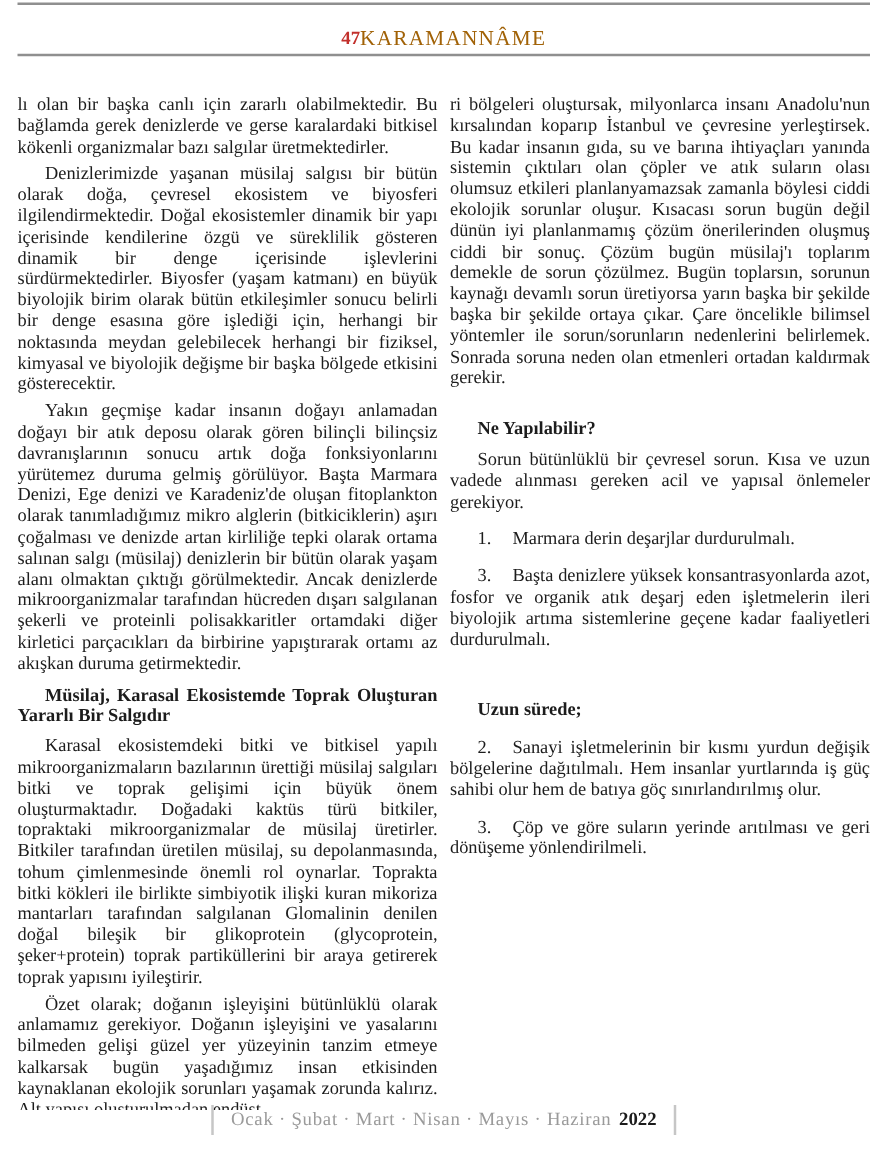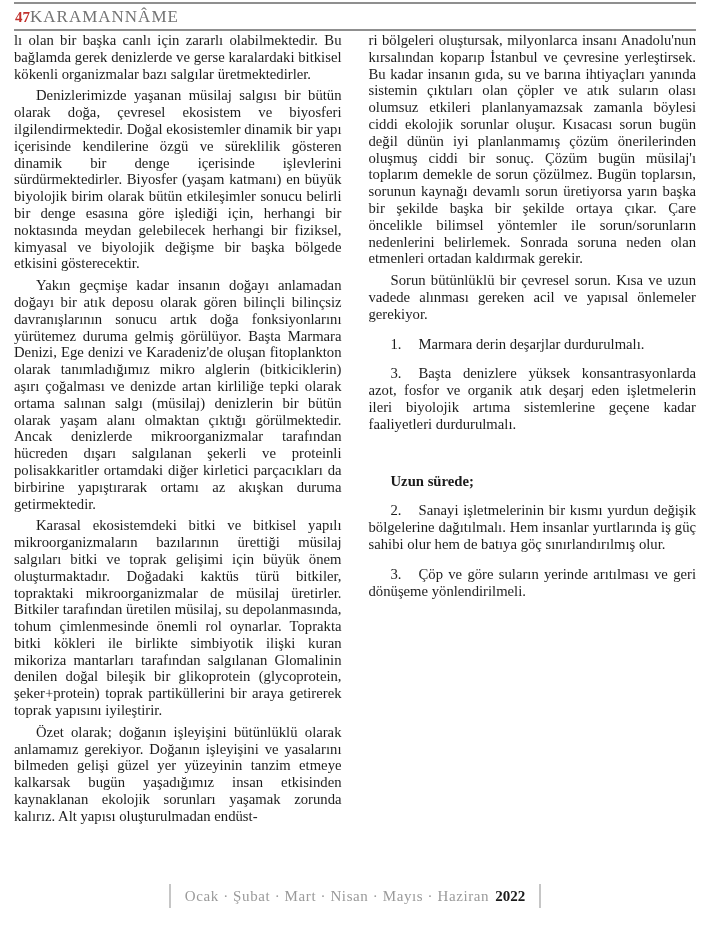--- a/index.html
+++ b/index.html
@@ -18,35 +18,35 @@
   }
   .page{
     width:710px;height:932px;
     padding:2px 14px 0 14px;
     display:flex;flex-direction:column;
   }
   
   .pagehead{
     border-top:2px solid var(--header-rule);
     border-bottom:2px solid var(--header-rule);
-    padding:4px 1px 3px 1px;
-    display:flex;justify-content:flex-start;align-items:center;
+    padding:18px 1px 3px 1px;
+    display:flex;justify-content:center;align-items:center;
   }
   .pagenum{
     color:var(--page-number);
     font-weight:bold;font-size:15px;line-height:17px;
   }
   .jtitle{
     font-size:17px;line-height:18px;letter-spacing:1px;
-    color:#737373;
+    color:#a16207;
   }
   
   .columns{
-    display:flex;gap:27px;
-    margin-top:1px;
+    display:flex;gap:10px;
+    margin-top:31px;
     flex:1 1 auto;overflow:hidden;
   }
   .col{flex:1 1 0;min-width:0;}
   .col p{
     margin:0 0 5px 0;
     font-size:14.7px;line-height:16.8px;
     text-align:justify;text-indent:22px;
   }
   .col p.cont{text-indent:0;}
   .col h3{
@@ -88,26 +88,28 @@
     <span class="pagenum">47</span>
     <span class="jtitle">KARAMANNÂME</span>
   </header>
 
   <main class="columns">
 
     <section class="col">
       <p class="cont">lı olan bir başka canlı için zararlı olabilmektedir. Bu bağlamda gerek denizlerde ve gerse karalardaki bitkisel kökenli organizmalar bazı salgılar üretmektedirler.</p>
       <p>Denizlerimizde yaşanan müsilaj salgısı bir bütün olarak doğa, çevresel ekosistem ve biyosferi ilgilendirmektedir. Doğal ekosistemler dinamik bir yapı içerisinde kendilerine özgü ve süreklilik gösteren dinamik bir denge içerisinde işlevlerini sürdürmektedirler. Biyosfer (yaşam katmanı) en büyük biyolojik birim olarak bütün etkileşimler sonucu belirli bir denge esasına göre işlediği için, herhangi bir noktasında meydan gelebilecek herhangi bir fiziksel, kimyasal ve biyolojik değişme bir başka bölgede etkisini gösterecektir.</p>
       <p>Yakın geçmişe kadar insanın doğayı anlamadan doğayı bir atık deposu olarak gören bilinçli bilinçsiz davranışlarının sonucu artık doğa fonksiyonlarını yürütemez duruma gelmiş görülüyor. Başta Marmara Denizi, Ege denizi ve Karadeniz'de oluşan fitoplankton olarak tanımladığımız mikro alglerin (bitkiciklerin) aşırı çoğalması ve denizde artan kirliliğe tepki olarak ortama salınan salgı (müsilaj) denizlerin bir bütün olarak yaşam alanı olmaktan çıktığı görülmektedir. Ancak denizlerde mikroorganizmalar tarafından hücreden dışarı salgılanan şekerli ve proteinli polisakkaritler ortamdaki diğer kirletici parçacıkları da birbirine yapıştırarak ortamı az akışkan duruma getirmektedir.</p>
+      <h3>Müsilaj, Karasal Ekosistemde Toprak Oluşturan Yararlı Bir Salgıdır</h3>
       <p>Karasal ekosistemdeki bitki ve bitkisel yapılı mikroorganizmaların bazılarının ürettiği müsilaj salgıları bitki ve toprak gelişimi için büyük önem oluşturmaktadır. Doğadaki kaktüs türü bitkiler, topraktaki mikroorganizmalar de müsilaj üretirler. Bitkiler tarafından üretilen müsilaj, su depolanmasında, tohum çimlenmesinde önemli rol oynarlar. Toprakta bitki kökleri ile birlikte simbiyotik ilişki kuran mikoriza mantarları tarafından salgılanan Glomalinin denilen doğal bileşik bir glikoprotein (glycoprotein, şeker+protein) toprak partiküllerini bir araya getirerek toprak yapısını iyileştirir.</p>
       <p class="lead"><b>Özet olarak</b><span>; doğanın işleyişini bütünlüklü olarak anlamamız gerekiyor. Doğanın işleyişini ve yasalarını bilmeden gelişi güzel yer yüzeyinin tanzim etmeye kalkarsak bugün yaşadığımız insan etkisinden kaynaklanan ekolojik sorunları yaşamak zorunda kalırız. Alt yapısı oluşturulmadan endüst-</span></p>
     </section>
 
     <section class="col">
       <p class="cont">ri bölgeleri oluştursak, milyonlarca insanı Anadolu'nun kırsalından koparıp İstanbul ve çevresine yerleştirsek. Bu kadar insanın gıda, su ve barına ihtiyaçları yanında sistemin çıktıları olan çöpler ve atık suların olası olumsuz etkileri planlanyamazsak zamanla böylesi ciddi ekolojik sorunlar oluşur. Kısacası sorun bugün değil dünün iyi planlanmamış çözüm önerilerinden oluşmuş ciddi bir sonuç. Çözüm bugün müsilaj'ı toplarım demekle de sorun çözülmez. Bugün toplarsın, sorunun kaynağı devamlı sorun üretiyorsa yarın başka bir şekilde başka bir şekilde ortaya çıkar. Çare öncelikle bilimsel yöntemler ile sorun/sorunların nedenlerini belirlemek. Sonrada soruna neden olan etmenleri ortadan kaldırmak gerekir.</p>
+      <h3 class="gap-lg">Ne Yapılabilir?</h3>
       <p>Sorun bütünlüklü bir çevresel sorun. Kısa ve uzun vadede alınması gereken acil ve yapısal önlemeler gerekiyor.</p>
 
       <p class="li"><span class="num">1.</span><span>Marmara derin deşarjlar durdurulmalı.</span></p>
       <p class="li"><span class="num">3.</span><span>Başta denizlere yüksek konsantrasyonlarda azot, fosfor ve organik atık deşarj eden işletmelerin ileri biyolojik artıma sistemlerine geçene kadar faaliyetleri durdurulmalı.</span></p>
 
       <h3 class="gap-xl">Uzun sürede;</h3>
 
       <p class="li"><span class="num">2.</span><span>Sanayi işletmelerinin bir kısmı yurdun değişik bölgelerine dağıtılmalı. Hem insanlar yurtlarında iş güç sahibi olur hem de batıya göç sınırlandırılmış olur.</span></p>
       <p class="li"><span class="num">3.</span><span>Çöp ve göre suların yerinde arıtılması ve geri dönüşeme yönlendirilmeli.</span></p>
     </section>

